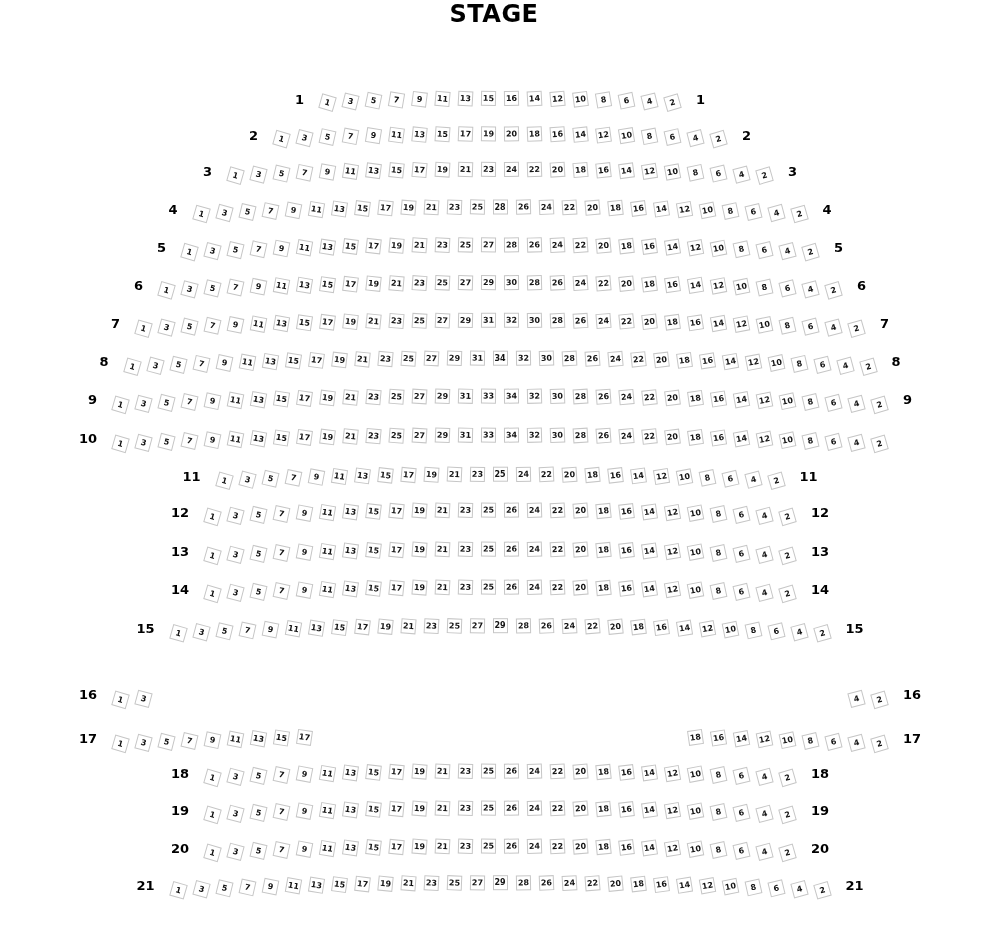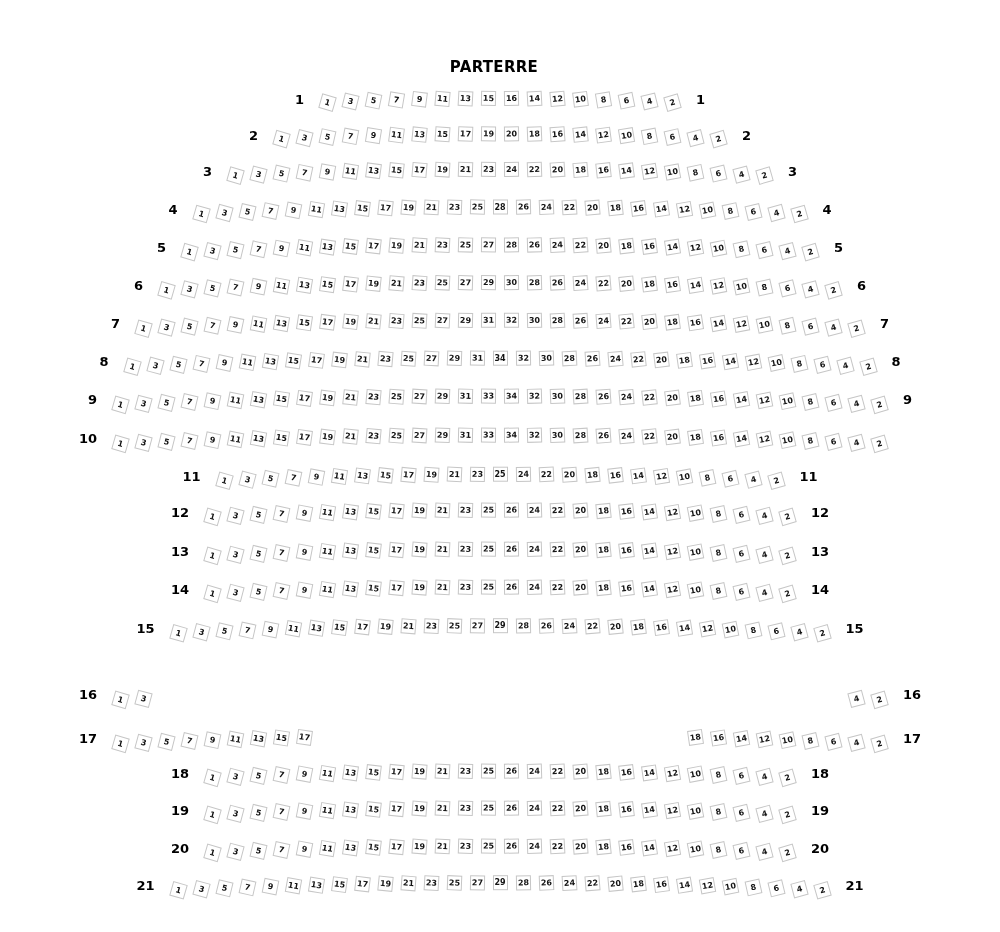--- a/index.html
+++ b/index.html
@@ -17,21 +17,21 @@
   .cell{flex:0 0 23px;width:23px;height:26px;display:flex;align-items:center;justify-content:center;}
   .sq{width:15px;height:15px;border:1px solid #c6c6c6;background:#fff;
     display:flex;align-items:center;justify-content:center;
     font-size:8px;font-weight:bold;color:#141414;box-sizing:border-box;cursor:pointer;}
   .spacer{height:1px;}
 </style>
 </head>
 <body>
 
 <div class="canvas">
-  <div class="section-label">PARTERRE</div>
+  <div class="stage-label">STAGE</div>
   <div id="rows-root">
       <div class="seat-row" style="top: 87px;">
         <div class="rlabel left">1</div>
         <div class="cell">
           <div class="sq" style="transform: translateY(2.1px) rotate(16deg);">1</div>
         </div>
         <div class="cell">
           <div class="sq" style="transform: translateY(1px) rotate(13.9deg);">3</div>
         </div>
         <div class="cell">

